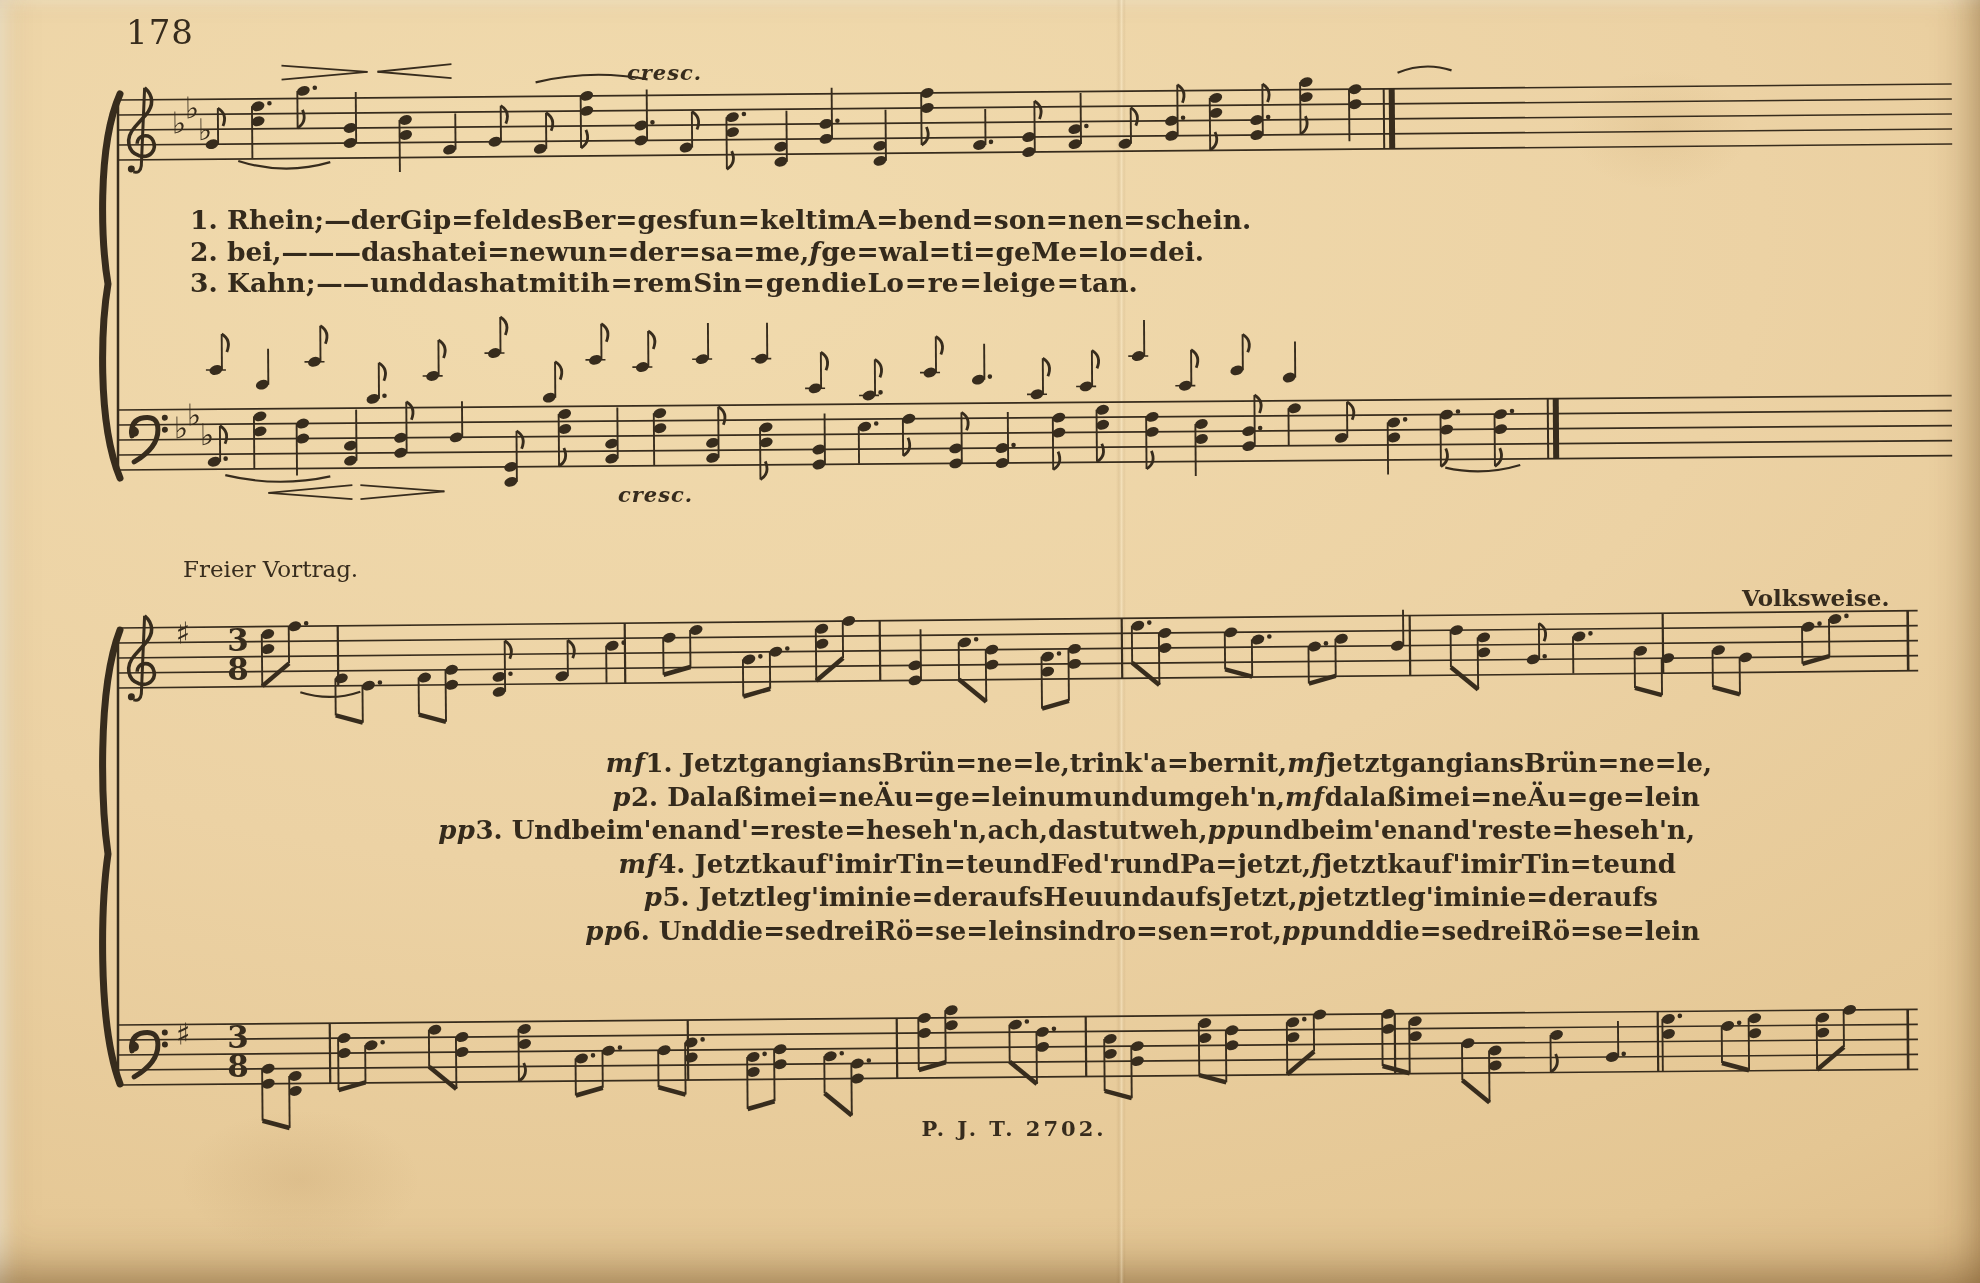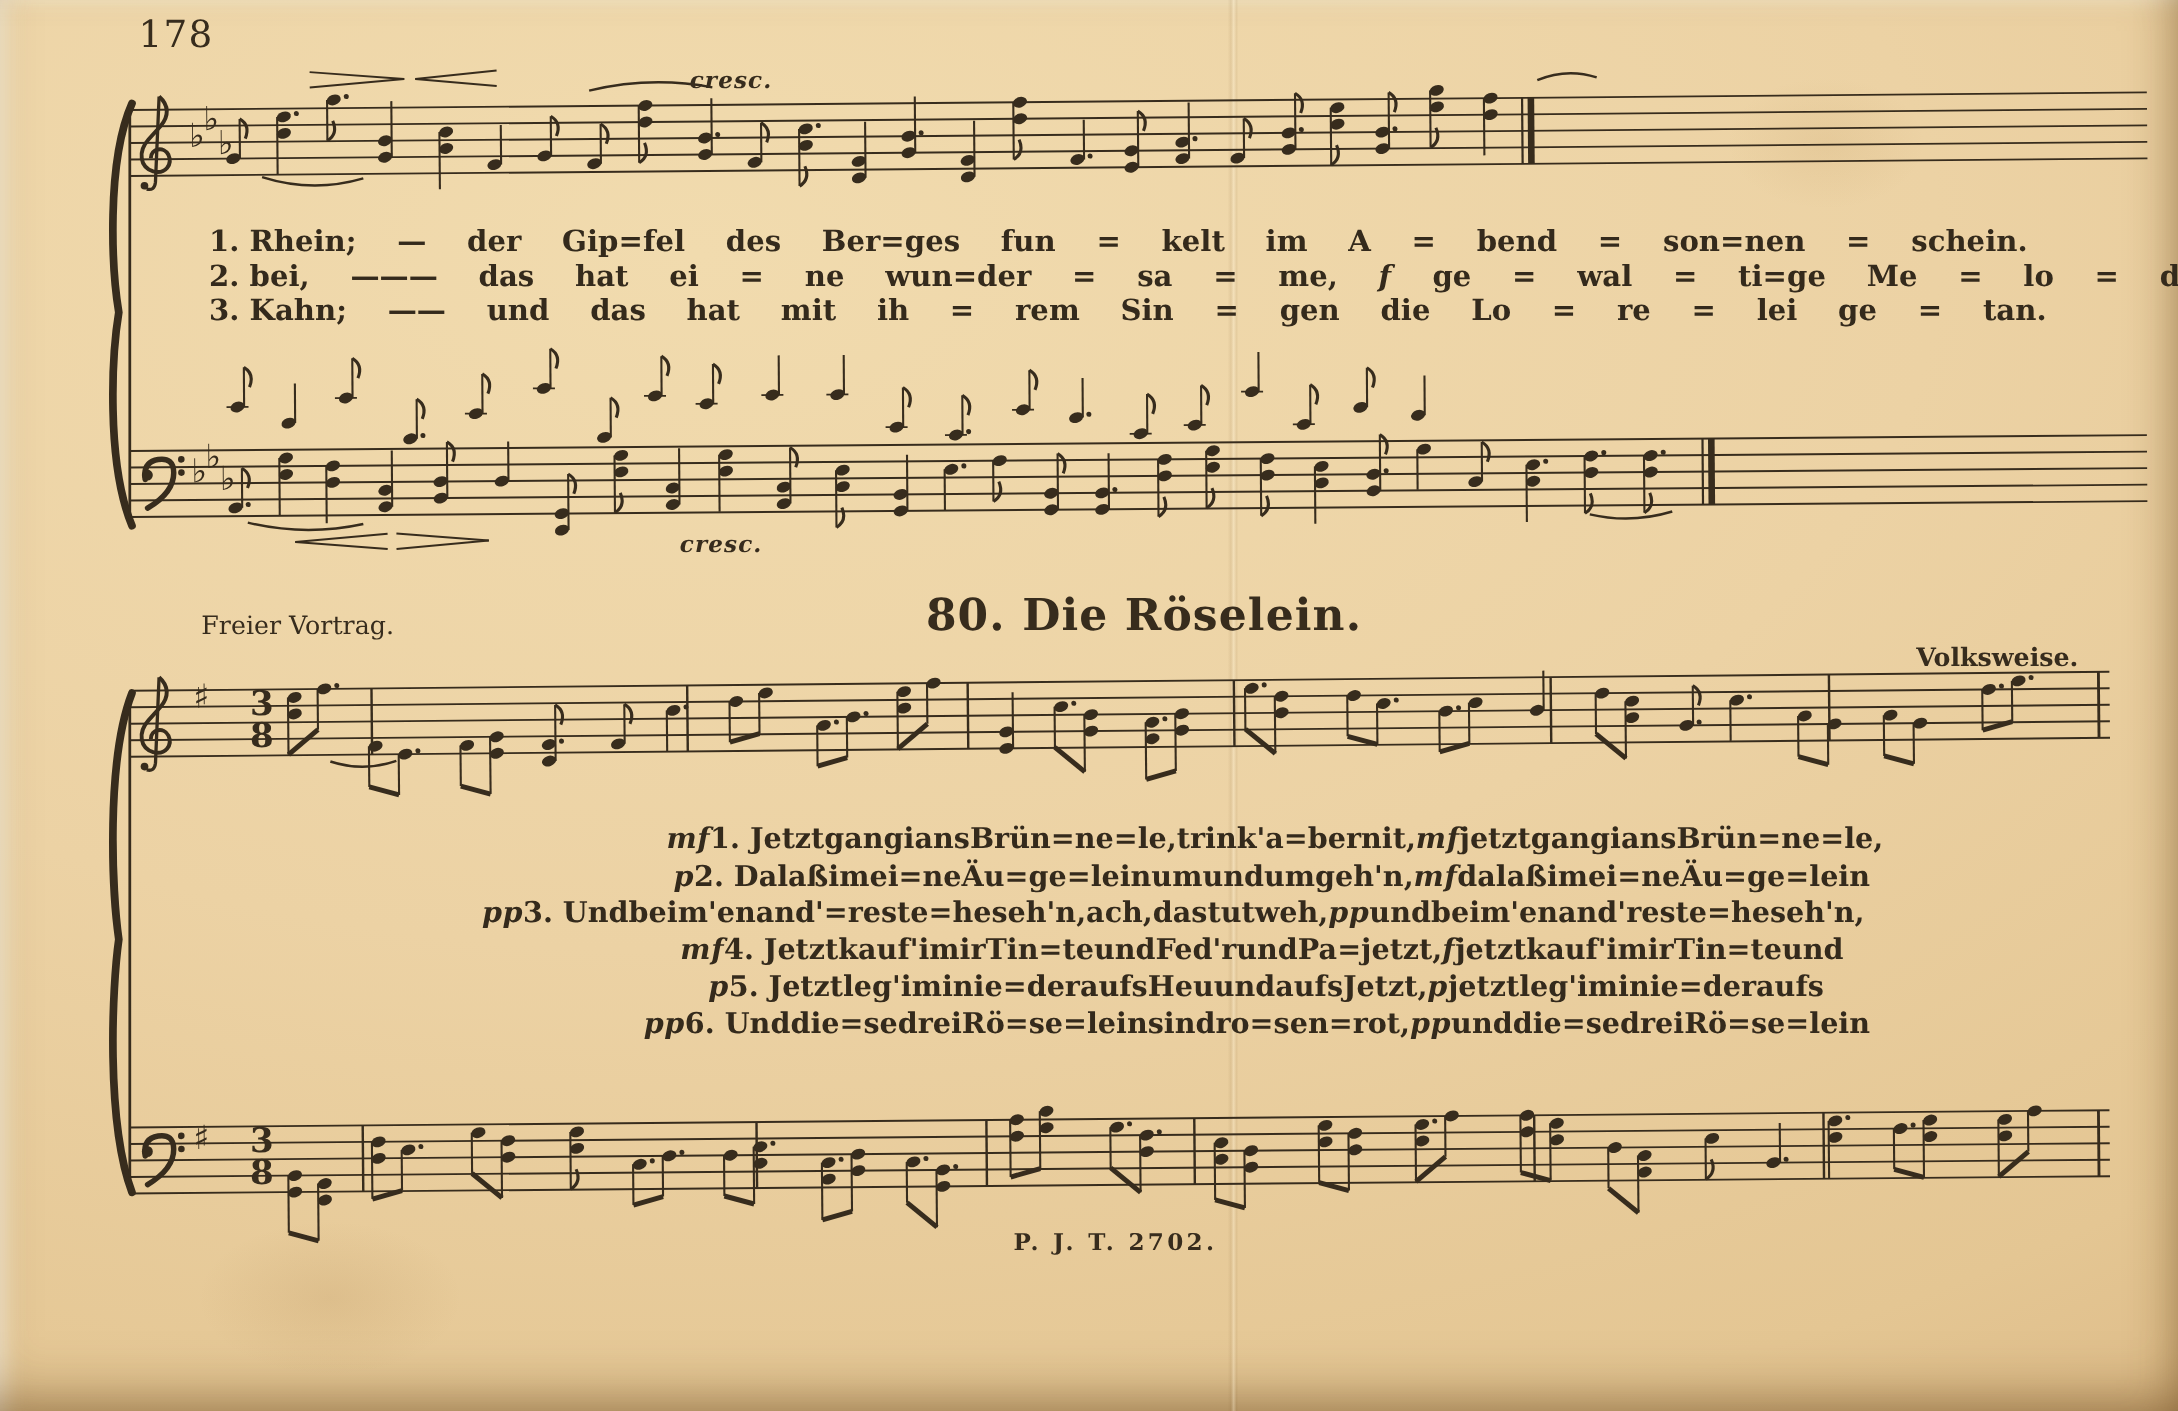--- a/index.html
+++ b/index.html
@@ -10,21 +10,21 @@
       radial-gradient(120px 70px at 300px 1180px, rgba(150,105,50,.12), transparent),
       radial-gradient(150% 130% at 32% 18%, #f1dbae 0%, #ecd2a4 38%, #e4c693 68%, #d6b07c 92%, #c9a26c 100%);
     box-shadow: inset 0 -32px 55px -25px rgba(90,55,15,.55),
                 inset -28px 0 48px -30px rgba(100,65,20,.45),
                 inset 14px 8px 20px -10px rgba(255,248,228,.9);}
   #page-number{position:absolute;left:126px;top:12px;font-size:34px;font-weight:normal;letter-spacing:1px;}
   .staff-svg{position:absolute;left:0;overflow:visible;}
   .cresc{position:absolute;font-style:italic;font-weight:bold;font-size:21px;letter-spacing:1px;}
   .lyrics{position:absolute;}
   .lyric-line{display:flex;justify-content:space-between;font-weight:bold;color:#342a1c;white-space:nowrap;}
-  #lyrics1 .lyric-line{font-size:26.5px;height:31.5px;gap:37px;}
+  #lyrics1 .lyric-line{font-size:26.5px;height:31.5px;}
   #lyrics2 .lyric-line{font-size:26px;height:33.5px;justify-content:flex-end;}
   .dyn{font-style:italic;letter-spacing:.5px;}
   #tempo-label{position:absolute;left:183px;top:556px;font-size:23px;font-weight:normal;}
   #song-title{position:absolute;left:840px;top:536px;width:400px;text-align:center;font-size:40px;font-weight:bold;letter-spacing:1px;}
   #source-label{position:absolute;left:1742px;top:584px;font-size:23px;font-weight:bold;text-align:right;}
   .timesig{position:absolute;width:34px;text-align:center;font-weight:bold;font-size:31px;line-height:29px;}
   #plate-number{position:absolute;left:908px;top:1116px;width:212px;text-align:center;font-size:21px;font-weight:bold;letter-spacing:3px;}
   #crease{position:absolute;left:1116px;top:0;width:10px;height:100%;
     background:linear-gradient(90deg,rgba(115,82,40,0) 0%,rgba(115,82,40,.10) 30%,rgba(255,246,222,.30) 55%,rgba(115,82,40,.08) 80%,rgba(115,82,40,0) 100%);}
 </style>
@@ -424,21 +424,20 @@
         <line x1="268" y1="144" x2="352" y2="151" stroke="#372c1d" stroke-width="1.8"></line>
         <line x1="360" y1="137" x2="444" y2="144" stroke="#372c1d" stroke-width="1.8"></line>
         <line x1="360" y1="151" x2="444" y2="144" stroke="#372c1d" stroke-width="1.8"></line>
         <path d="M225,126 Q277.5,139 330,128" fill="none" stroke="#372c1d" stroke-width="2.2"></path>
         <path d="M1445,128 Q1482.5,137 1520,126" fill="none" stroke="#372c1d" stroke-width="2.2"></path>
       </g>
     </svg>
   <div class="cresc" style="left:618px;top:482px">cresc.</div>
 
   <div id="tempo-label">Freier Vortrag.</div>
-  <div id="song-title">80. Die Röselein.</div>
   <div id="source-label">Volksweise.</div>
 
   <svg class="staff-svg" style="left:84px;top:622px" width="44" height="470" viewBox="0 0 44 470">
     <path d="M36,8 C12,70 18,190 24,232 C18,274 12,398 36,462" fill="none" stroke="#372c1d" stroke-width="7" stroke-linecap="round"></path>
     <line x1="34" y1="10" x2="34" y2="462" stroke="#372c1d" stroke-width="2.5"></line>
   </svg>
 
   <svg id="staff3" class="staff-svg" style="top:598px" width="1980" height="210" viewBox="0 0 1980 210">
       <g transform="rotate(-0.55 118 60)">
         <line x1="118" y1="30" x2="1918" y2="30" stroke="#372c1d" stroke-width="1.7"></line>

